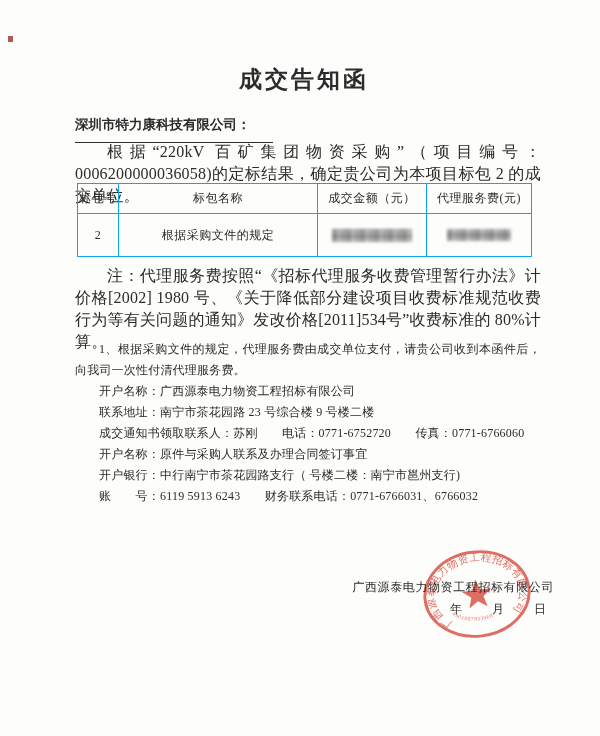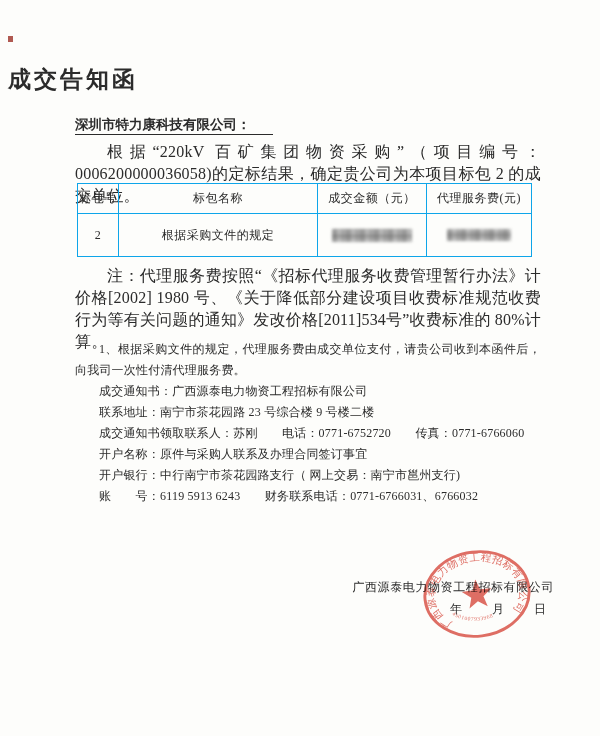--- a/index.html
+++ b/index.html
@@ -5,25 +5,25 @@
   html,body { margin:0; padding:0; background:#ffffff; }
   .page {
     position:relative; width:600px; height:736px;
     background:#fdfdfb; overflow:hidden;
     font-family:"Liberation Serif","DejaVu Serif",serif;
     color:#2b2b2b;
   }
   .corner-mark { position:absolute; left:8px; top:36px; width:5px; height:6px; background:#a23c33; opacity:.85; }
 
   .doc-title {
-    position:absolute; top:64px; left:0; right:0; 
+    position:absolute; top:64px; left:0; right:0; text-align:center;
     font-size:23px; font-weight:600; letter-spacing:3px; padding-left:8px;
   }
   .recipient { position:absolute; top:116px; left:75px; font-size:13.5px; font-weight:bold; }
-  .recipient .u { display:inline-block; border-bottom:1.3px solid #2b2b2b; padding:0 22px 0 0; }
+  .recipient .u { display:inline-block; border-bottom:1.3px solid #2b2b2b; padding:0 22px 8px 0; }
 
   .para {
     position:absolute; left:75px; width:466px;
     font-size:16px; line-height:22px; text-align:justify; text-indent:2em;
     letter-spacing:.2px;
   }
   .intro { top:141px; }
   .note  { top:265px; }
 
   .bid-table { position:absolute; left:77px; top:183px; border-collapse:collapse; table-layout:fixed; }
@@ -95,25 +95,25 @@
         <div class="redact redact-fee"></div>
       </td>
     </tr>
   </tbody>
     </table>
 
   <div class="para note">注：代理服务费按照“《招标代理服务收费管理暂行办法》计价格[2002] 1980 号、《关于降低部分建设项目收费标准规范收费行为等有关问题的通知》发改价格[2011]534号”收费标准的 80%计算。</div>
 
   <div class="items">
     <p>1、根据采购文件的规定，代理服务费由成交单位支付，请贵公司收到本函件后，向我司一次性付清代理服务费。</p>
-    <p class="contact">成交通知书：广西源泰电力物资工程招标有限公司</p>
+    <p class="contact">开户名称：广西源泰电力物资工程招标有限公司</p>
     <p class="contact">联系地址：南宁市茶花园路 23 号综合楼 9 号楼二楼</p>
     <p class="contact">成交通知书领取联系人：苏刚　　电话：0771-6752720　　传真：0771-6766060</p>
     <p class="contact">开户名称：原件与采购人联系及办理合同签订事宜</p>
-    <p class="contact">开户银行：中行南宁市茶花园路支行（ 网上交易：南宁市邕州支行)</p>
+    <p class="contact">开户银行：中行南宁市茶花园路支行（ 号楼二楼：南宁市邕州支行)</p>
     <p class="contact">账　　号：6119 5913 6243　　财务联系电话：0771-6766031、6766032</p>
   </div>
 
   <div class="signature">广西源泰电力物资工程招标有限公司</div>
 
   <div class="date-line">
     <span>年</span>
     <span>月</span>
     <span>日</span>
   </div>

